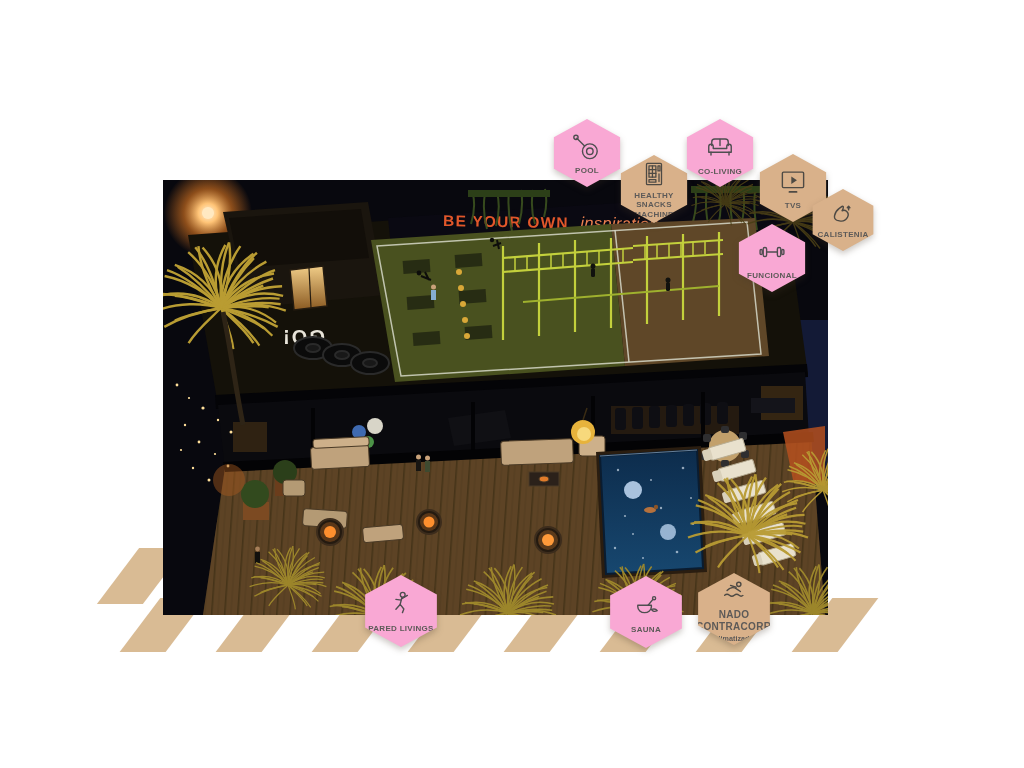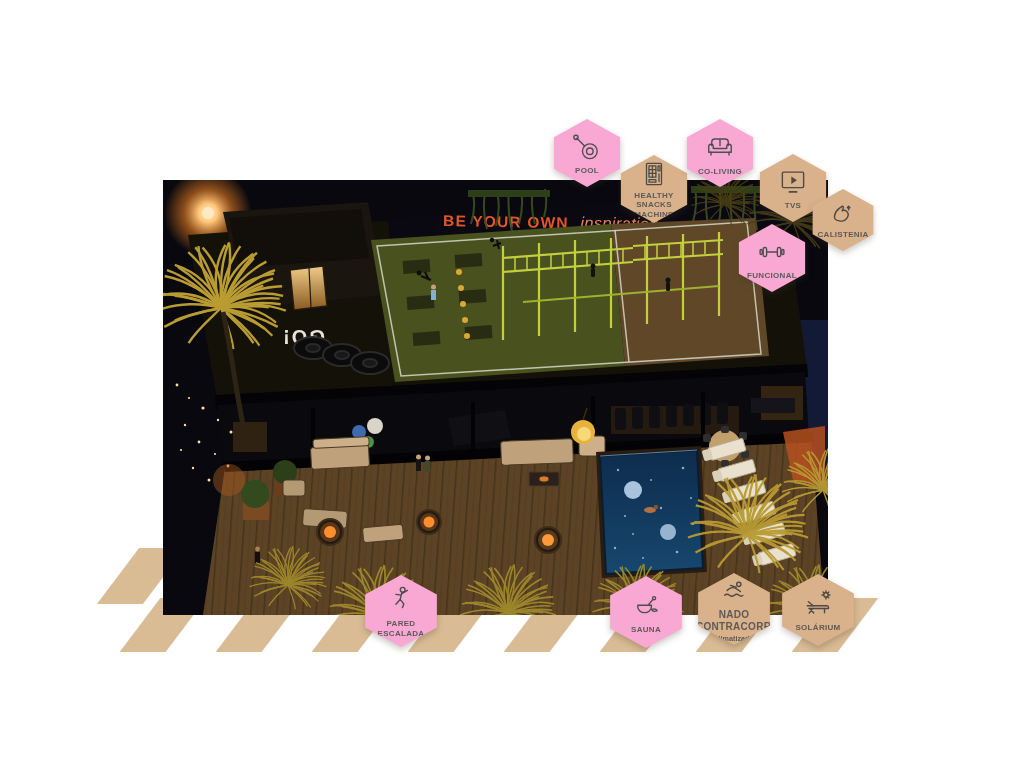--- a/index.html
+++ b/index.html
@@ -433,21 +433,21 @@
     </div>
   </div>
 
   <div class="hexw big" style="left:362px;top:575px;">
     <div class="hex light">
       <svg class="bicon" width="34" height="34" viewBox="0 0 24 24" fill="none" stroke="#4e4e50" stroke-width="1.4" stroke-linecap="round" stroke-linejoin="round">
         <circle cx="13.2" cy="4.8" r="1.7"></circle>
         <path d="M12.6 6.9 l-1.2 4.7 M12.9 7.4 l3.6 -2.2 M12.2 8.6 l-3.8 -.6"></path>
         <path d="M11.4 11.6 l-3 3.4 M11.4 11.6 l2.6 3.2 -1 2.6"></path>
       </svg>
-      <div class="blabel">PARED ESCALADA</div>
+      <div class="blabel">PARED LIVINGS</div>
     </div>
   </div>
 
 
 
   <div class="hexw big" style="left:607px;top:576px;">
     <div class="hex light">
       <svg class="bicon" width="34" height="34" viewBox="0 0 24 24" fill="none" stroke="#4e4e50" stroke-width="1.4" stroke-linecap="round" stroke-linejoin="round">
         <path d="M6.2 11.5 h9.6 v1.0 a4.8 4.2 0 0 1 -9.6 0 z"></path>
         <path d="M13.5 11.5 l3.4 -4.2"></path>
@@ -464,26 +464,14 @@
         <circle cx="15.6" cy="7" r="1.6"></circle>
         <path d="M6.8 11.6 c2.2 -2.4 5.2 -2.6 7.4 -1 l2.6 1.8"></path>
         <path d="M9.4 7.8 l4.2 1.4"></path>
         <path d="M5 15.2 c1.2 -1 2.4 -1 3.6 0 1.2 1 2.4 1 3.6 0 1.2 -1 2.4 -1 3.6 0 .9 .8 1.9 .9 2.9 .2"></path>
       </svg>
       <div class="blabel" style="font-size:10px;width:76px;">NADO CONTRACORRINTE</div>
       <div class="sublabel">(climatizada)</div>
     </div>
   </div>
 
-  <div class="hexw big" style="left:779px;top:574px;">
-    <div class="hex tan">
-      <svg class="bicon" width="34" height="34" viewBox="0 0 24 24" fill="none" stroke="#4e4a44" stroke-width="1.4" stroke-linecap="round" stroke-linejoin="round">
-        <circle cx="17.6" cy="5.6" r="1.5"></circle>
-        <path d="M17.6 2.8 v1 M17.6 7.4 v1 M14.8 5.6 h1 M19.4 5.6 h1 M15.6 3.6 l.7 .7 M18.9 6.9 l.7 .7 M19.6 3.6 l-.7 .7"></path>
-        <path d="M5.2 10.4 l3.4 2.8"></path>
-        <path d="M4.4 13.2 h13.8 a1.2 1.2 0 0 1 1.2 1.2 v.8 H5.6"></path>
-        <path d="M8 15.2 l-2.2 3.2 M6.2 15.2 l2.8 3.2 M16.6 15.2 v3"></path>
-      </svg>
-      <div class="blabel">SOLÁRIUM</div>
-    </div>
-  </div>
 
 </div>
 
 </body></html>

